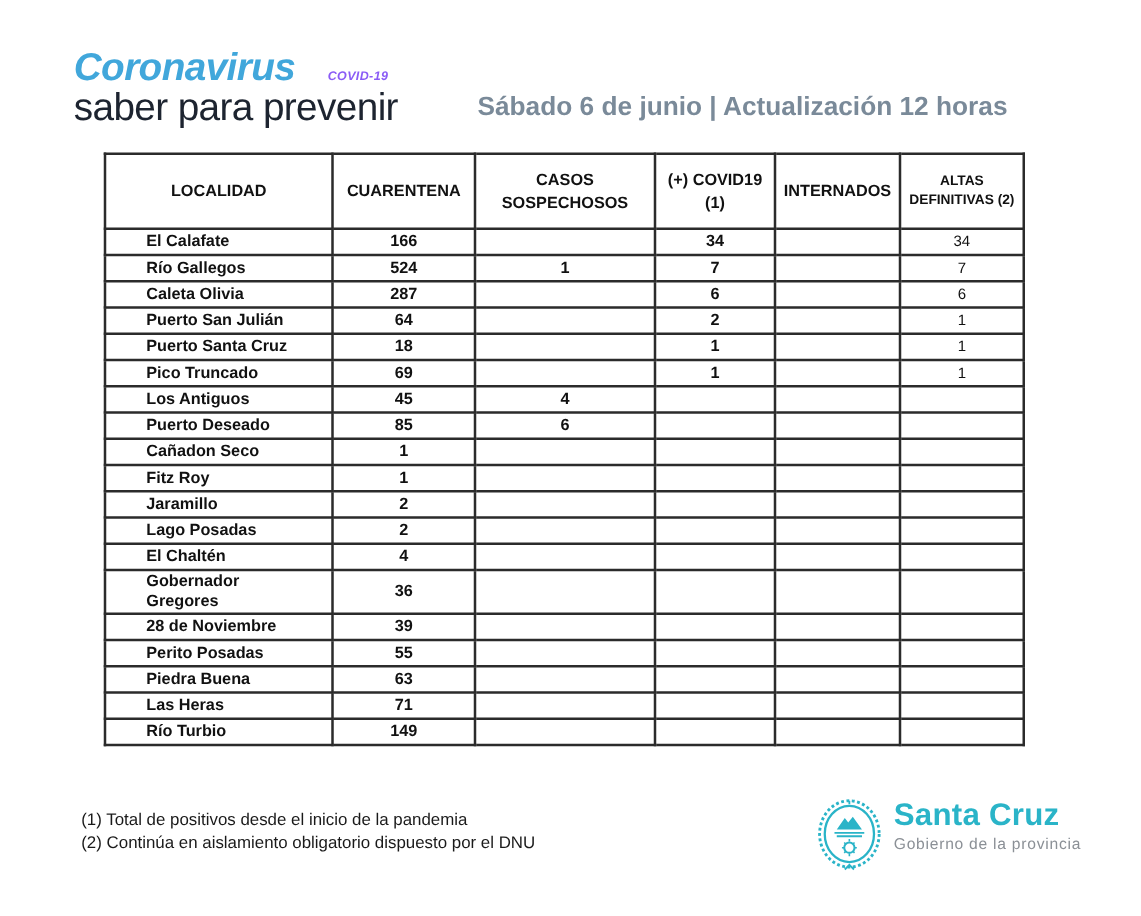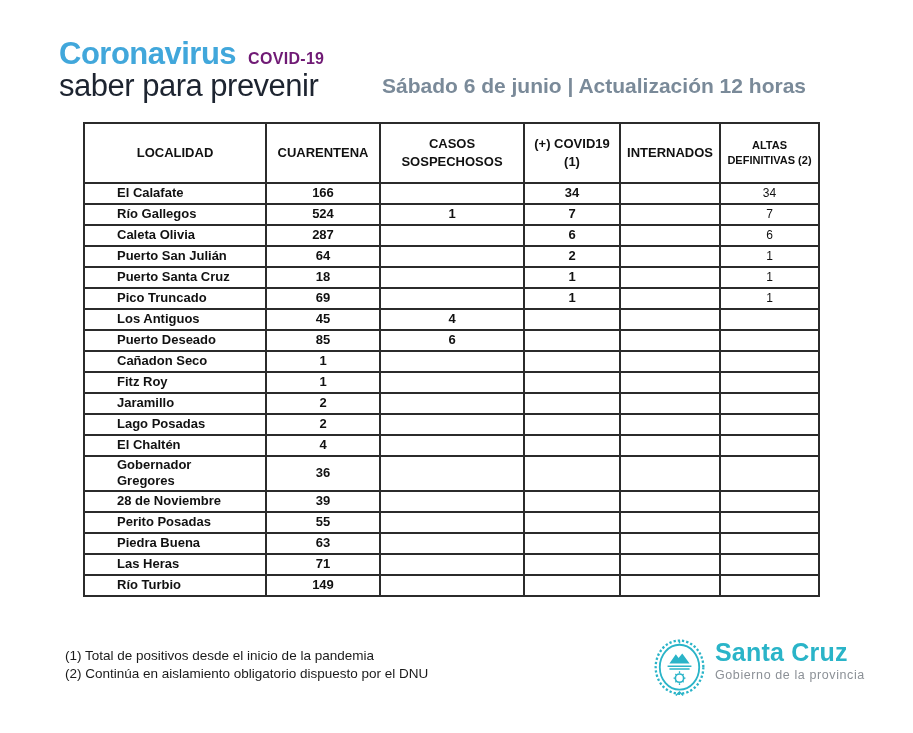--- a/index.html
+++ b/index.html
@@ -7,26 +7,26 @@
     width: 913px; height: 733px;
     background: #ffffff;
     font-family: "Liberation Sans", sans-serif;
     position: relative;
     overflow: hidden;
   }
   .page { position: absolute; inset: 0; width: 913px; height: 733px; background: #fff; }
 
   
   .brand-block { position: absolute; left: 59px; top: 36px; }
-  .brand-line1 { display: flex; align-items: baseline; gap: 12px; }
+  .brand-line1 { display: flex; align-items: baseline; gap: 26px; font-style: italic; }
   .brand-title {
     font-size: 31px; font-weight: bold; color: #41a7db; letter-spacing: -0.5px;
   }
   .brand-badge {
-    font-size: 16px; font-weight: bold; color: #701a75; letter-spacing: 0.3px;
+    font-size: 10px; font-weight: bold; color: #8b5cf6; letter-spacing: 0.3px;
   }
   .brand-tagline {
     font-size: 31px; font-weight: normal; color: #1d2430; letter-spacing: -0.5px;
     margin-top: -4px;
   }
   .update-info {
     position: absolute; top: 74px; right: 107px;
     font-size: 21px; font-weight: bold; color: #7a8a99;
   }
 

